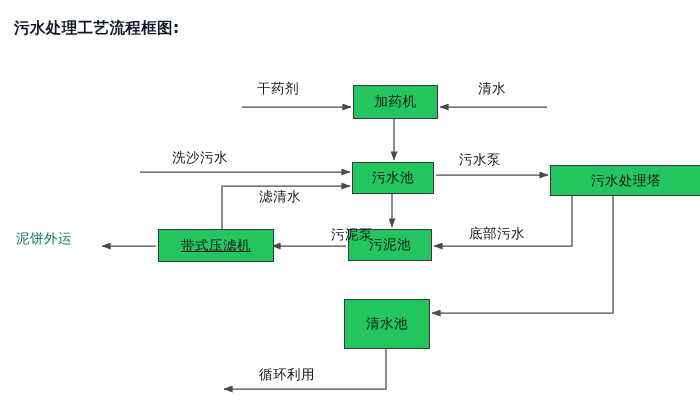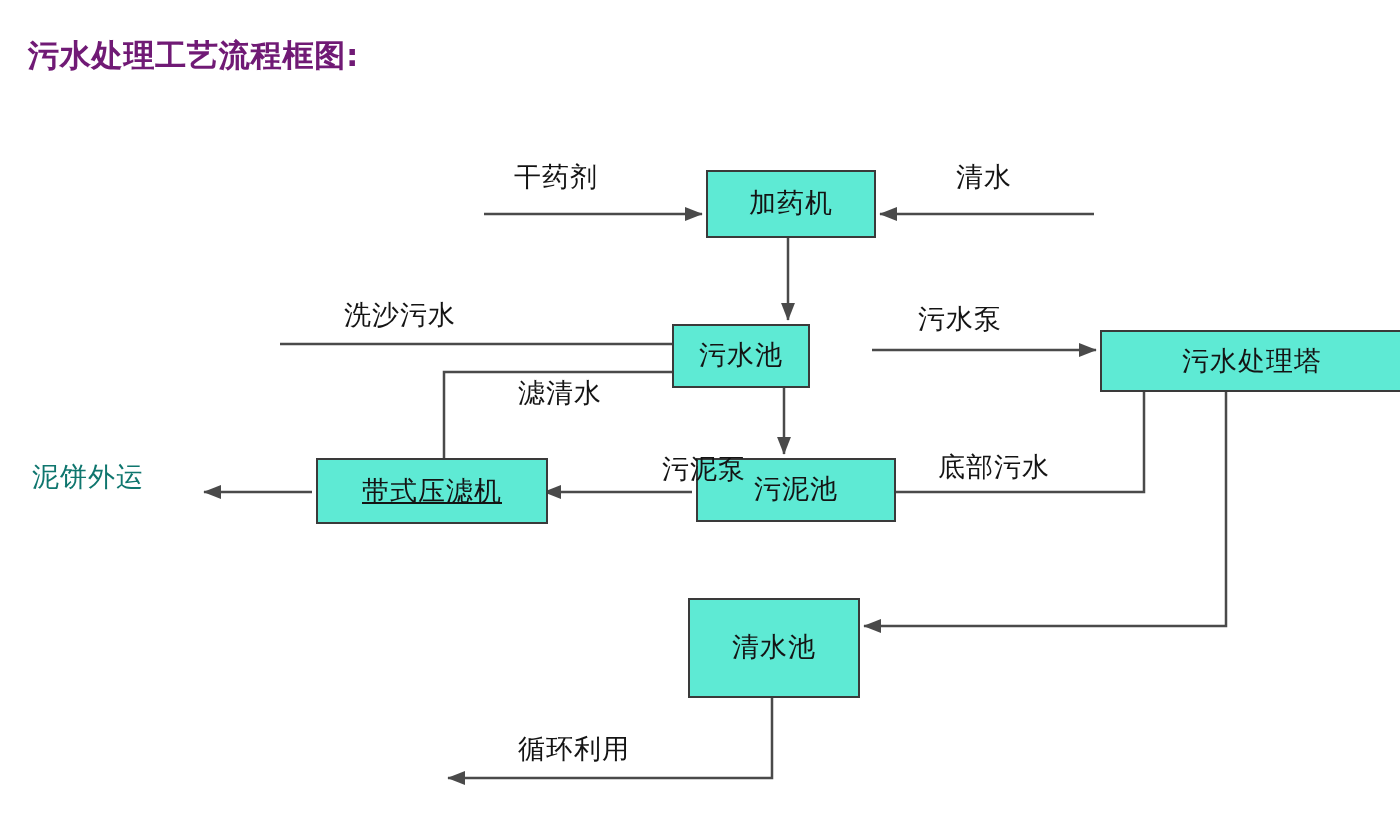--- a/index.html
+++ b/index.html
@@ -22,29 +22,29 @@
     width: 700px;
     height: 420px;
   }
   .page-title {
     position: absolute;
     left: 14px;
     top: 18px;
     font-size: 15.5px;
     font-weight: bold;
     letter-spacing: 0.4px;
-    color: #701a75;
+    color: #0f172a;
     white-space: nowrap;
   }
   
   .node {
     position: absolute;
     box-sizing: border-box;
     border: 1.3px solid #3a3a3a;
-    background: #5eead4;
+    background: #22c55e;
     display: flex;
     align-items: center;
     justify-content: center;
     font-size: 13.5px;
     color: #141414;
     white-space: nowrap;
     letter-spacing: 0.5px;
   }
   
   .edge-label {
@@ -101,33 +101,33 @@
 
   </g>
 </svg>
 
 <div class="page-title">污水处理工艺流程框图:</div>
 
 <div class="node" style="left:353px; top:85px;  width:85px;  height:34px;">
   <span>加药机</span>
 </div>
 
-<div class="node" style="left:336px; top:162px; width:69px;  height:32px;">
+<div class="node" style="left:352px; top:162px; width:82px;  height:32px;">
   <span>污水池</span>
 </div>
 
 <div class="node" style="left:550px; top:165px; width:152px; height:31px;">
   <span>污水处理塔</span>
 </div>
 
 <div class="node" style="left:158px; top:229px; width:116px; height:33px;text-decoration:underline;">
   <span>带式压滤机</span>
 </div>
 
-<div class="node" style="left:348px; top:229px; width:100px;  height:32px;">
+<div class="node" style="left:348px; top:229px; width:84px;  height:32px;">
   <span>污泥池</span>
 </div>
 
 <div class="node" style="left:344px; top:299px; width:86px;  height:50px;">
   <span>清水池</span>
 </div>
 
 <div class="edge-label" style="left:257px; top:80px;">干药剂</div>
 
 <div class="edge-label" style="left:478px; top:80px;">清水</div>

